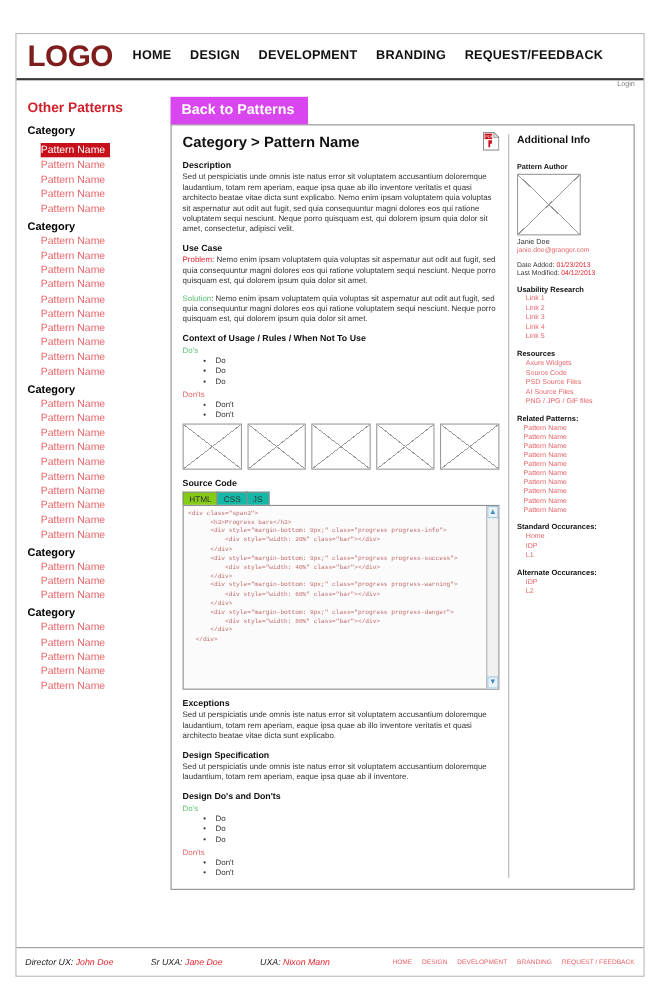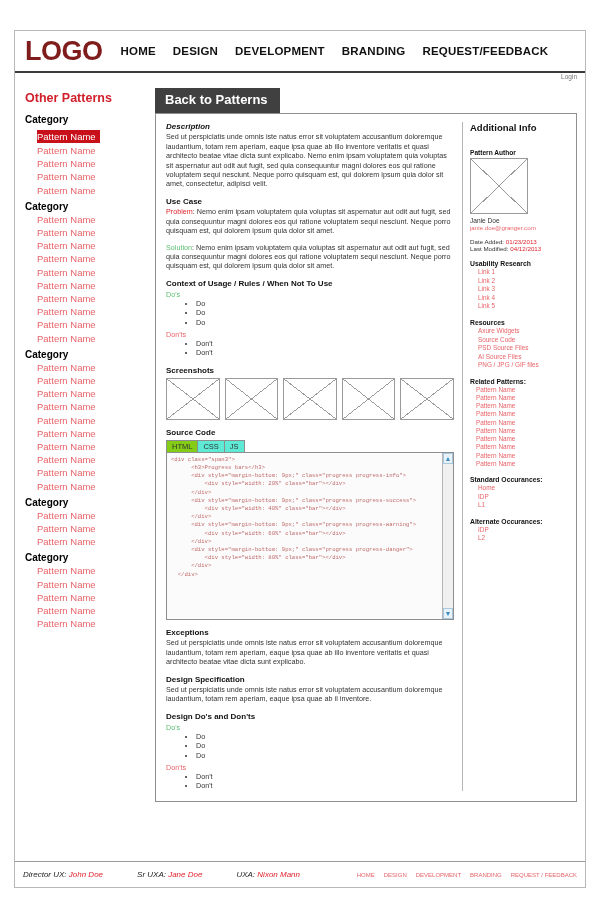--- a/index.html
+++ b/index.html
@@ -61,21 +61,21 @@
   }
   .pat-item.selected {
     background: #c8101b; color: #ffffff;
     display: inline-block; padding-right: 4px; margin-left: 14px;
     padding-left: 0;
   }
 
   
   .main-col { flex: 1 1 auto; min-width: 0; padding-left: 6px; padding-top: 2px; }
   .back-tab {
-    display: inline-block; background: #404040; color: #fff;
+    display: inline-block; background: #d946ef; color: #fff;
     font-size: 13px; font-weight: bold;
     padding: 5px 12px 5px 10px; line-height: 1.15;
   }
   .panel {
     border: 1px solid #8e8e8e; background: #fff;
     padding: 8px 10px 10px 10px;
     display: flex; gap: 8px;
     min-height: 0;
   }
   .panel-inner { flex: 1 1 auto; min-width: 0; }
@@ -86,21 +86,21 @@
   }
   .pdf-icon {
     width: 15px; height: 17px; position: relative; flex: 0 0 auto;
     margin-top: -2px;
   }
 
   h4.sec {
     font-size: 8px; font-weight: bold; color: #111;
     margin-bottom: 1.5px; margin-top: 8px;
   }
-  h4.sec:first-of-type { margin-top: 0; font-style: italic; }
+  h4.sec:first-of-type { margin-top: 0; }
   p.body {
     font-size: 7.2px; color: #333; line-height: 9.4px;
     margin-bottom: 1px;
   }
   .lbl-problem { color: #e0252e; }
   .lbl-solution { color: #5bbd72; margin-top: 40px; }
   .gap { height: 6px; }
 
   .dos-label { font-size: 7.2px; color: #5bbd72; margin-top: 2px; }
   .donts-label { font-size: 7.2px; color: #e8646a; margin-top: 2px; }
@@ -118,21 +118,21 @@
     background: linear-gradient(to bottom right, transparent calc(50% - 0.4px), #9a9a9a calc(50% - 0.4px), #9a9a9a calc(50% + 0.4px), transparent calc(50% + 0.4px));
   }
   .shot::after {
     background: linear-gradient(to bottom left, transparent calc(50% - 0.4px), #9a9a9a calc(50% - 0.4px), #9a9a9a calc(50% + 0.4px), transparent calc(50% + 0.4px));
   }
 
   .code-tabs { display: flex; margin-top: 3px; }
   .code-tab {
     font-size: 7.5px; color: #333; padding: 1px 5px;
     border: 1px solid #8e8e8e; border-bottom: none;
-    background: #5eead4; cursor: pointer; margin-right: -1px;
+    background: #14b8a6; cursor: pointer; margin-right: -1px;
   }
   .code-tab.active { background: #84cc16; }
   .code-box {
     border: 1px solid #8e8e8e; background: #fbfbfb;
     height: 168px; display: flex; position: relative; overflow: hidden;
   }
   pre.code {
     flex: 1 1 auto; font-family: "Liberation Mono", monospace;
     font-size: 5.6px; line-height: 8.2px;
     color: #c06a6a; padding: 3px 2px 3px 4px;
@@ -261,20 +261,32 @@
           </div>
         </div>
     </div>
 
     <div class="main-col">
       <div class="back-tab">Back to Patterns</div>
 
       <div class="panel">
 
         <div class="panel-inner">
+          <div class="panel-title-row">
+            <div class="panel-title">Category &gt; Pattern Name</div>
+            <div class="pdf-icon">
+              <svg width="15" height="17" viewBox="0 0 15 17">
+                <path d="M0.5 0.5 H10 L14.5 5 V16.5 H0.5 Z" fill="#ffffff" stroke="#8e8e8e" stroke-width="1"></path>
+                <path d="M10 0.5 L14.5 5 H10 Z" fill="#e2e2e2" stroke="#8e8e8e" stroke-width="0.7"></path>
+                <rect x="1.5" y="1.5" width="7" height="5" fill="#c8101b"></rect>
+                <text x="2.2" y="5.9" font-family="Liberation Sans, sans-serif" font-size="3.6" fill="#ffffff">PDF</text>
+                <path d="M5 7.5 h3.2 v3.2 h-1.6 v3.2 h-1.6 z" fill="#c8101b"></path>
+              </svg>
+            </div>
+          </div>
 
           <h4 class="sec">Description</h4>
           <p class="body">Sed ut perspiciatis unde omnis iste natus error sit voluptatem accusantium doloremque laudantium, totam rem aperiam, eaque ipsa quae ab illo inventore veritatis et quasi architecto beatae vitae dicta sunt explicabo. Nemo enim ipsam voluptatem quia voluptas sit aspernatur aut odit aut fugit, sed quia consequuntur magni dolores eos qui ratione voluptatem sequi nesciunt. Neque porro quisquam est, qui dolorem ipsum quia dolor sit amet, consectetur, adipisci velit.</p>
 
           <h4 class="sec">Use Case</h4>
           <p class="body"><span class="lbl-problem">Problem</span><span>: Nemo enim ipsam voluptatem quia voluptas sit aspernatur aut odit aut fugit, sed quia consequuntur magni dolores eos qui ratione voluptatem sequi nesciunt. Neque porro quisquam est, qui dolorem ipsum quia dolor sit amet.</span></p>
           <div class="gap"></div>
           <p class="body"><span class="lbl-solution">Solution</span><span>: Nemo enim ipsam voluptatem quia voluptas sit aspernatur aut odit aut fugit, sed quia consequuntur magni dolores eos qui ratione voluptatem sequi nesciunt. Neque porro quisquam est, qui dolorem ipsum quia dolor sit amet.</span></p>
 
           <h4 class="sec">Context of Usage / Rules / When Not To Use</h4>
@@ -283,21 +295,20 @@
               <li>Do</li>
               <li>Do</li>
               <li>Do</li>
             </ul>
           <div class="donts-label">Don'ts</div>
           <ul class="dd" id="ctx-donts">
               <li>Don't</li>
               <li>Don't</li>
             </ul>
 
-          <h4 class="sec">Screenshots</h4>
           <div class="shots" id="shots">
               <div class="shot"></div>
               <div class="shot"></div>
               <div class="shot"></div>
               <div class="shot"></div>
               <div class="shot"></div>
             </div>
 
           <h4 class="sec">Source Code</h4>
           <div class="code-tabs" id="code-tabs">

